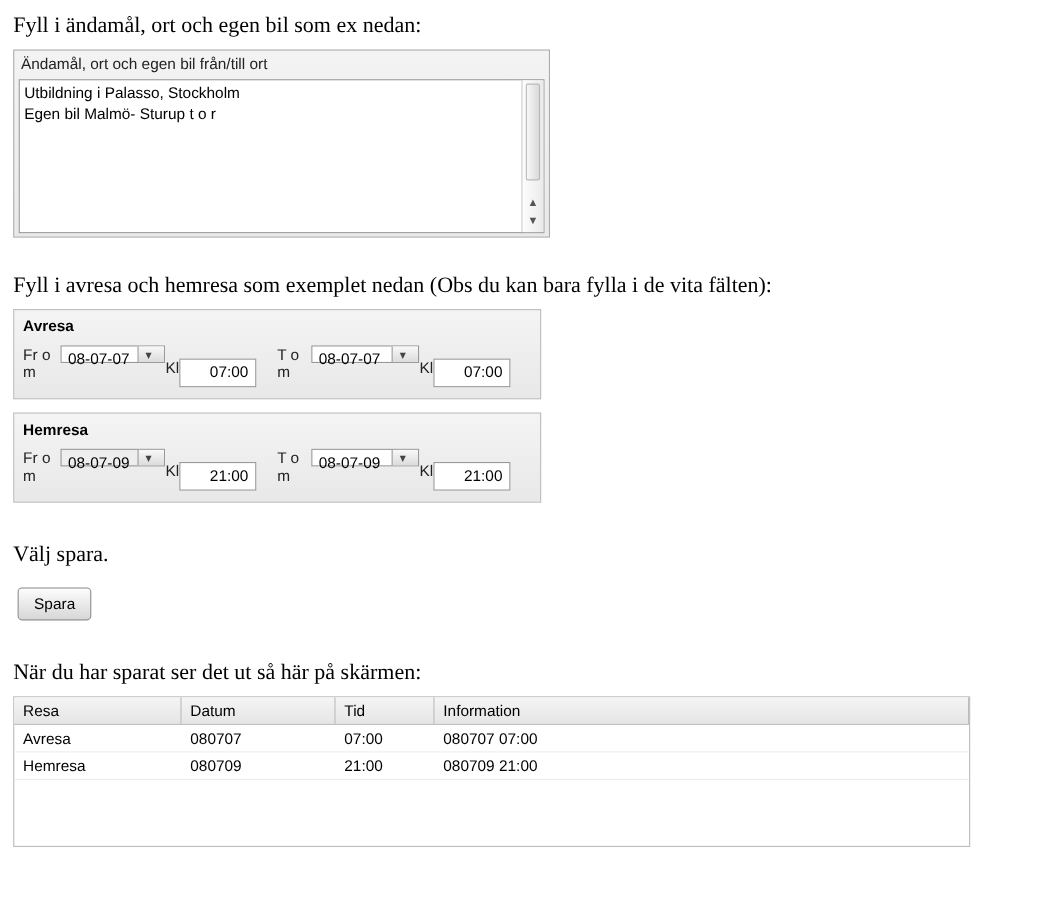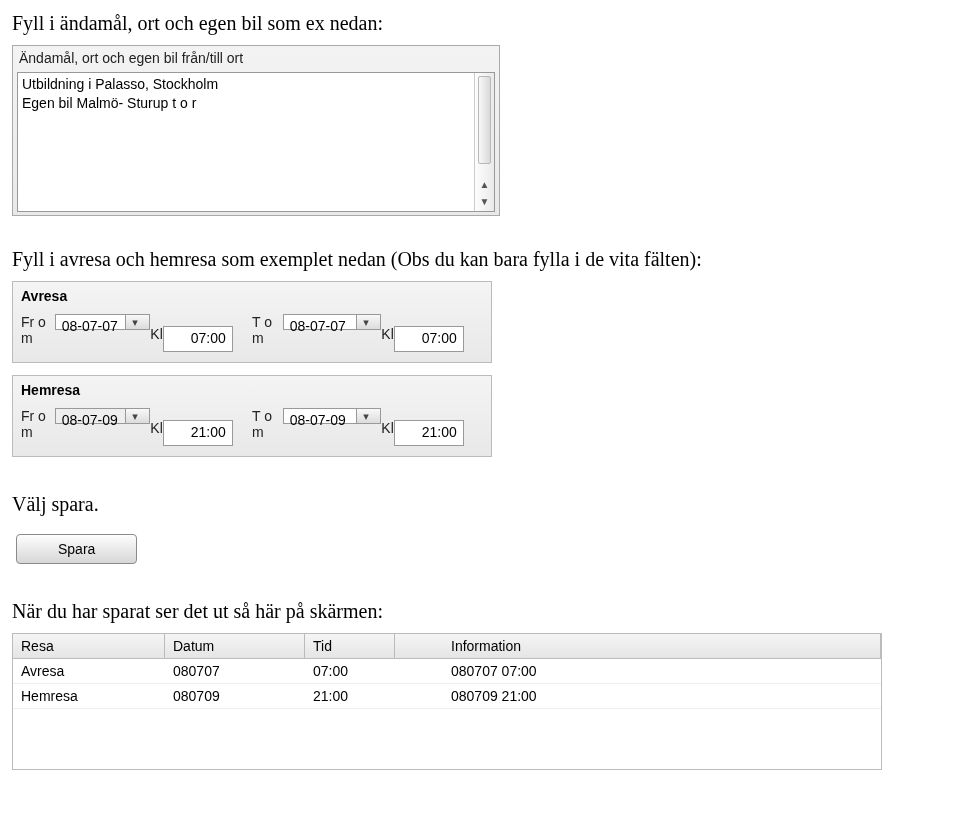--- a/index.html
+++ b/index.html
@@ -122,21 +122,21 @@
       padding: 3px 6px;
     }
     .save-btn {
       display: inline-flex;
       align-items: center;
       justify-content: center;
       border: 1px solid #8a8a8a;
       background: linear-gradient(#fdfdfd,#d7d7d7);
       border-radius: 4px;
       height: 30px;
-      padding: 0 41px;
+      padding: 0 14px;
       font-family: Tahoma, Verdana, Arial, sans-serif;
       font-size: 14px;
       margin: 8px 0 32px 4px;
       box-shadow: 0 1px 0 rgba(255,255,255,.6) inset;
     }
     .table-wrap {
       width: 870px;
       border: 1px solid #bbb;
       background: #fff;
     }
@@ -152,21 +152,21 @@
     .trow {
       display: flex;
       border-bottom: 1px solid #eee;
     }
     .td {
       padding: 4px 8px;
     }
     .w1{ width: 152px; }
     .w2{ width: 140px; }
     .w3{ width: 90px; }
-    .w4{ flex:1;margin-left:48px; }
+    .w4{ flex:1; }
     .table-body-pad { height: 60px; }
     .mt-big { margin-top: 36px; }
   </style>
 </head>
 <body>
 
 
 
 <p class="instruction">Fyll i ändamål, ort och egen bil som ex nedan:</p>
 

